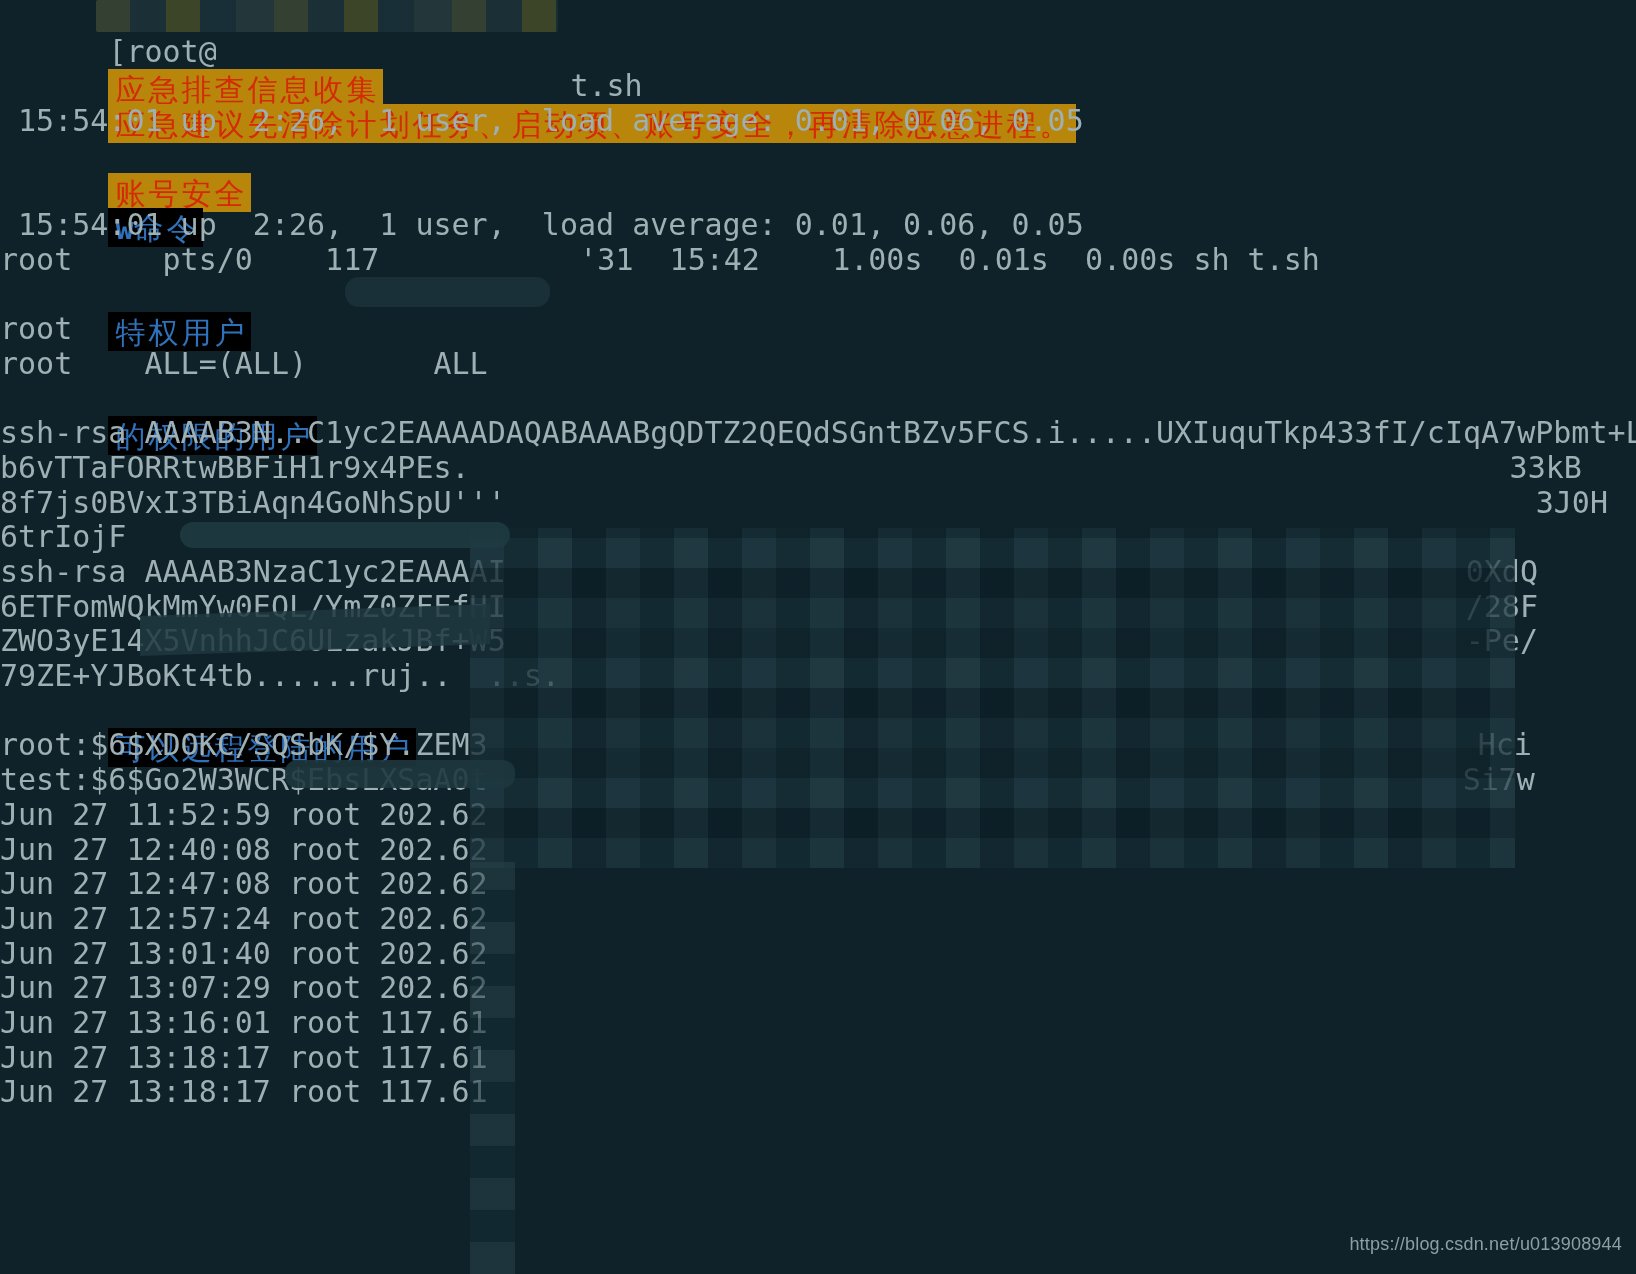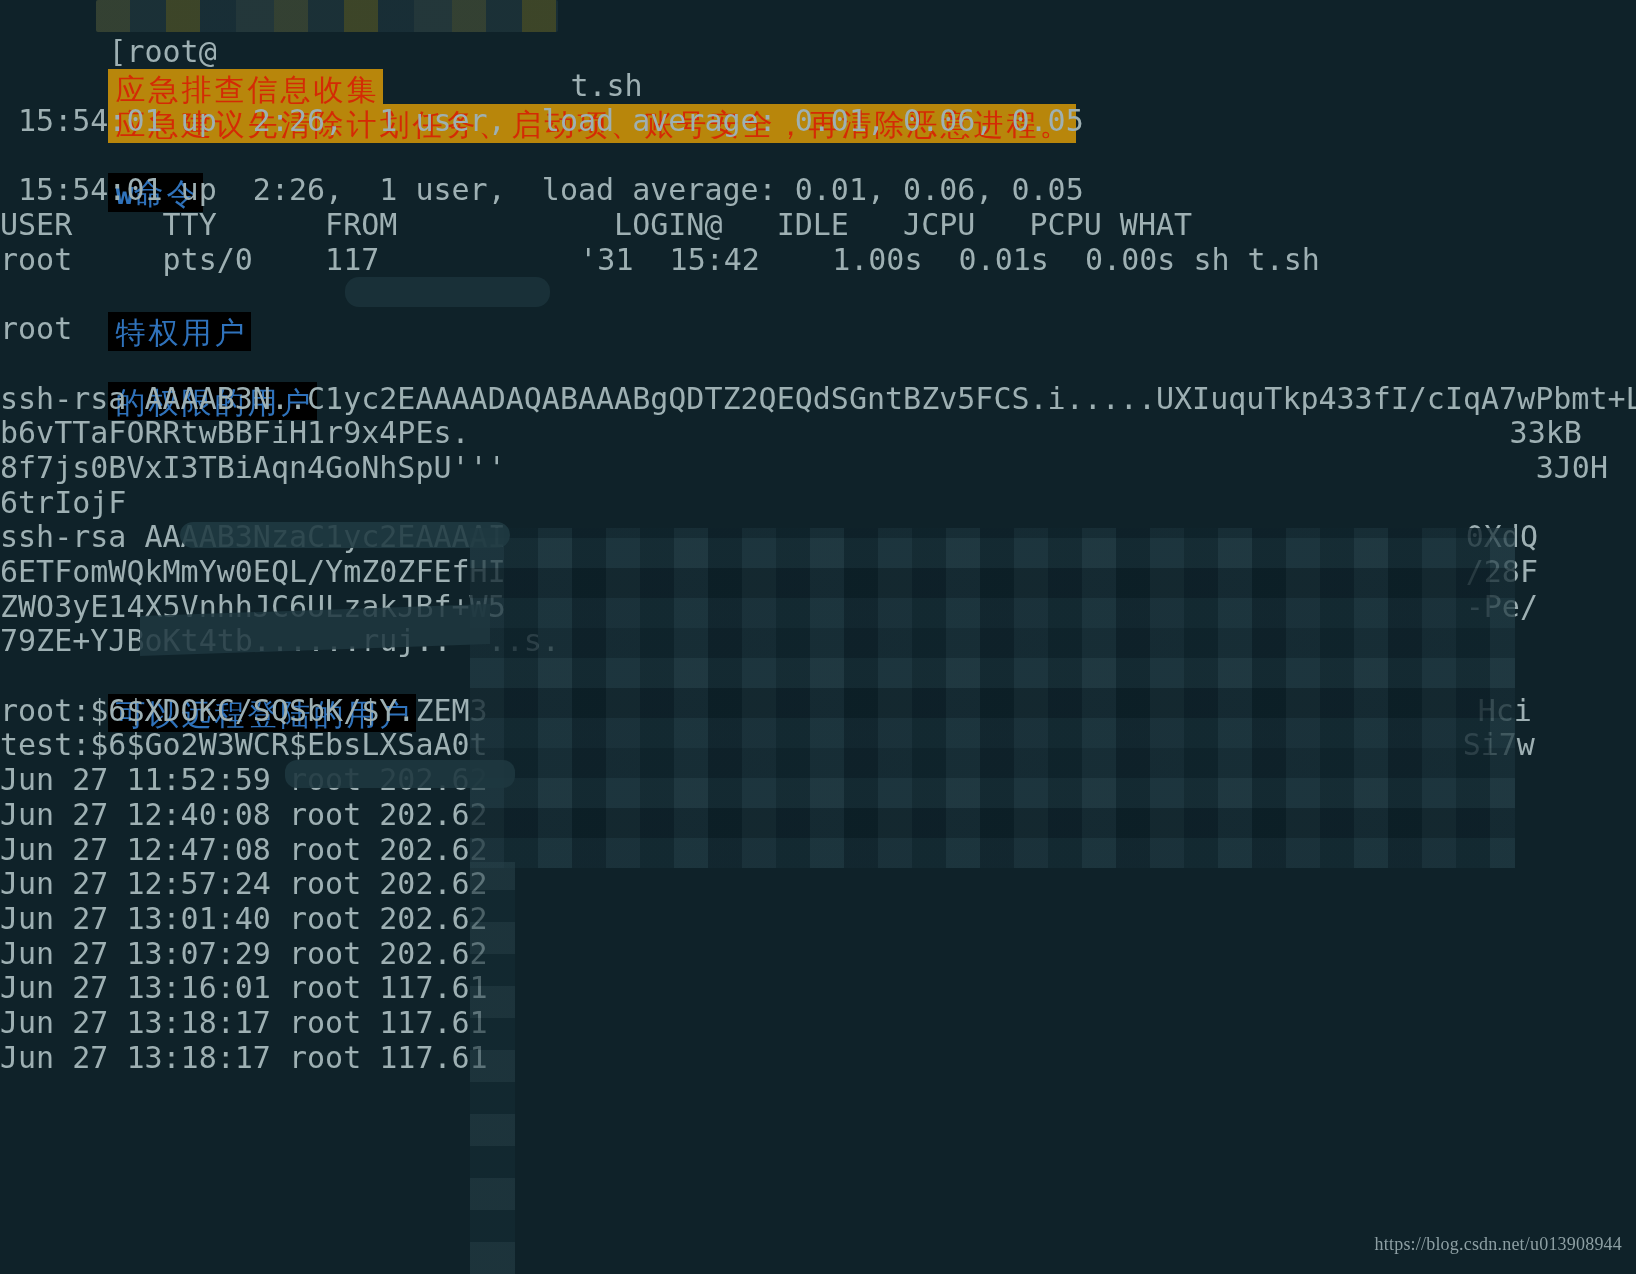--- a/index.html
+++ b/index.html
@@ -128,21 +128,21 @@
     top: 760px;
     width: 230px;
     height: 28px;
     background: rgba(30,55,63,0.9);
     border-radius: 12px;
   }
   #watermark {
     position: absolute;
     right: 14px;
     bottom: 12px;
-    font-family: Liberation Serif, serif;
+    font-family: Liberation Sans, sans-serif;
     font-size: 18px;
     color: #8d9fa3;
     letter-spacing: 0.2px;
   }
 </style>
 </head>
 <body>
 
 <div id="screen">
   <div class="term">
@@ -155,34 +155,37 @@
     <div class="line">
       <span class="badge badge-gold">应急排查信息收集</span>
     </div>
 
     <div class="line">
       <span class="badge badge-gold">应急建议先清除计划任务、启动项、账号安全，再清除恶意进程。</span>
     </div>
 
     <div class="line plain"> 15:54:01 up  2:26,  1 user,  load average: 0.01, 0.06, 0.05</div>
 
+    <div class="line">
+      <span class="badge badge-gold">账号安全</span>
+    </div>
 
     <div class="line">
       <span class="badge badge-cream"><span class="mono-part">w</span><span>命令</span></span>
     </div>
 
     <div class="line plain"> 15:54:01 up  2:26,  1 user,  load average: 0.01, 0.06, 0.05</div>
-    <div class="line plain">USER     TTY      FROM            LOGIN@   IDLE   JCPU   PCPU WHAT</div>
     <div class="line plain"><span>root     pts/0    117</span><span style="display:inline-block;width:200px;"></span><span>'31</span><span>  15:42    1.00s  0.01s  0.00s sh t.sh</span></div>
 
     <div class="line">
       <span class="badge badge-cream">特权用户</span>
     </div>
     <div class="line plain">root</div>
 
+    <div class="line plain">root    ALL=(ALL)       ALL</div>
 
     <div class="line">
       <span class="badge badge-cream">的权限的用户</span>
     </div>
 
     <div class="line plain"><span>ssh-rsa </span><span>AAAAB3N..C1yc2EAAAADAQABAAABgQDTZ2QEQdSGntBZv5FCS.i.....UXIuquTkp433fI/cIqA7wPbmt+LK6</span></div>
     <div class="line plain"><span>b6vTTaFORRtwBBFiH1r9x4PEs.</span><span style="display:inline-block;width:1040px;"></span><span>33kB</span></div>
     <div class="line plain"><span>8f7js0BVxI3TBiAqn4GoNhSpU'''</span><span style="display:inline-block;width:1030px;"></span><span>3J0H</span></div>
     <div class="line plain"><span>6trIojF</span></div>
     <div class="line plain"><span>ssh-rsa AAAAB3NzaC1yc2EAAAAI</span><span style="display:inline-block;width:960px;"></span><span>0XdQ</span></div>

